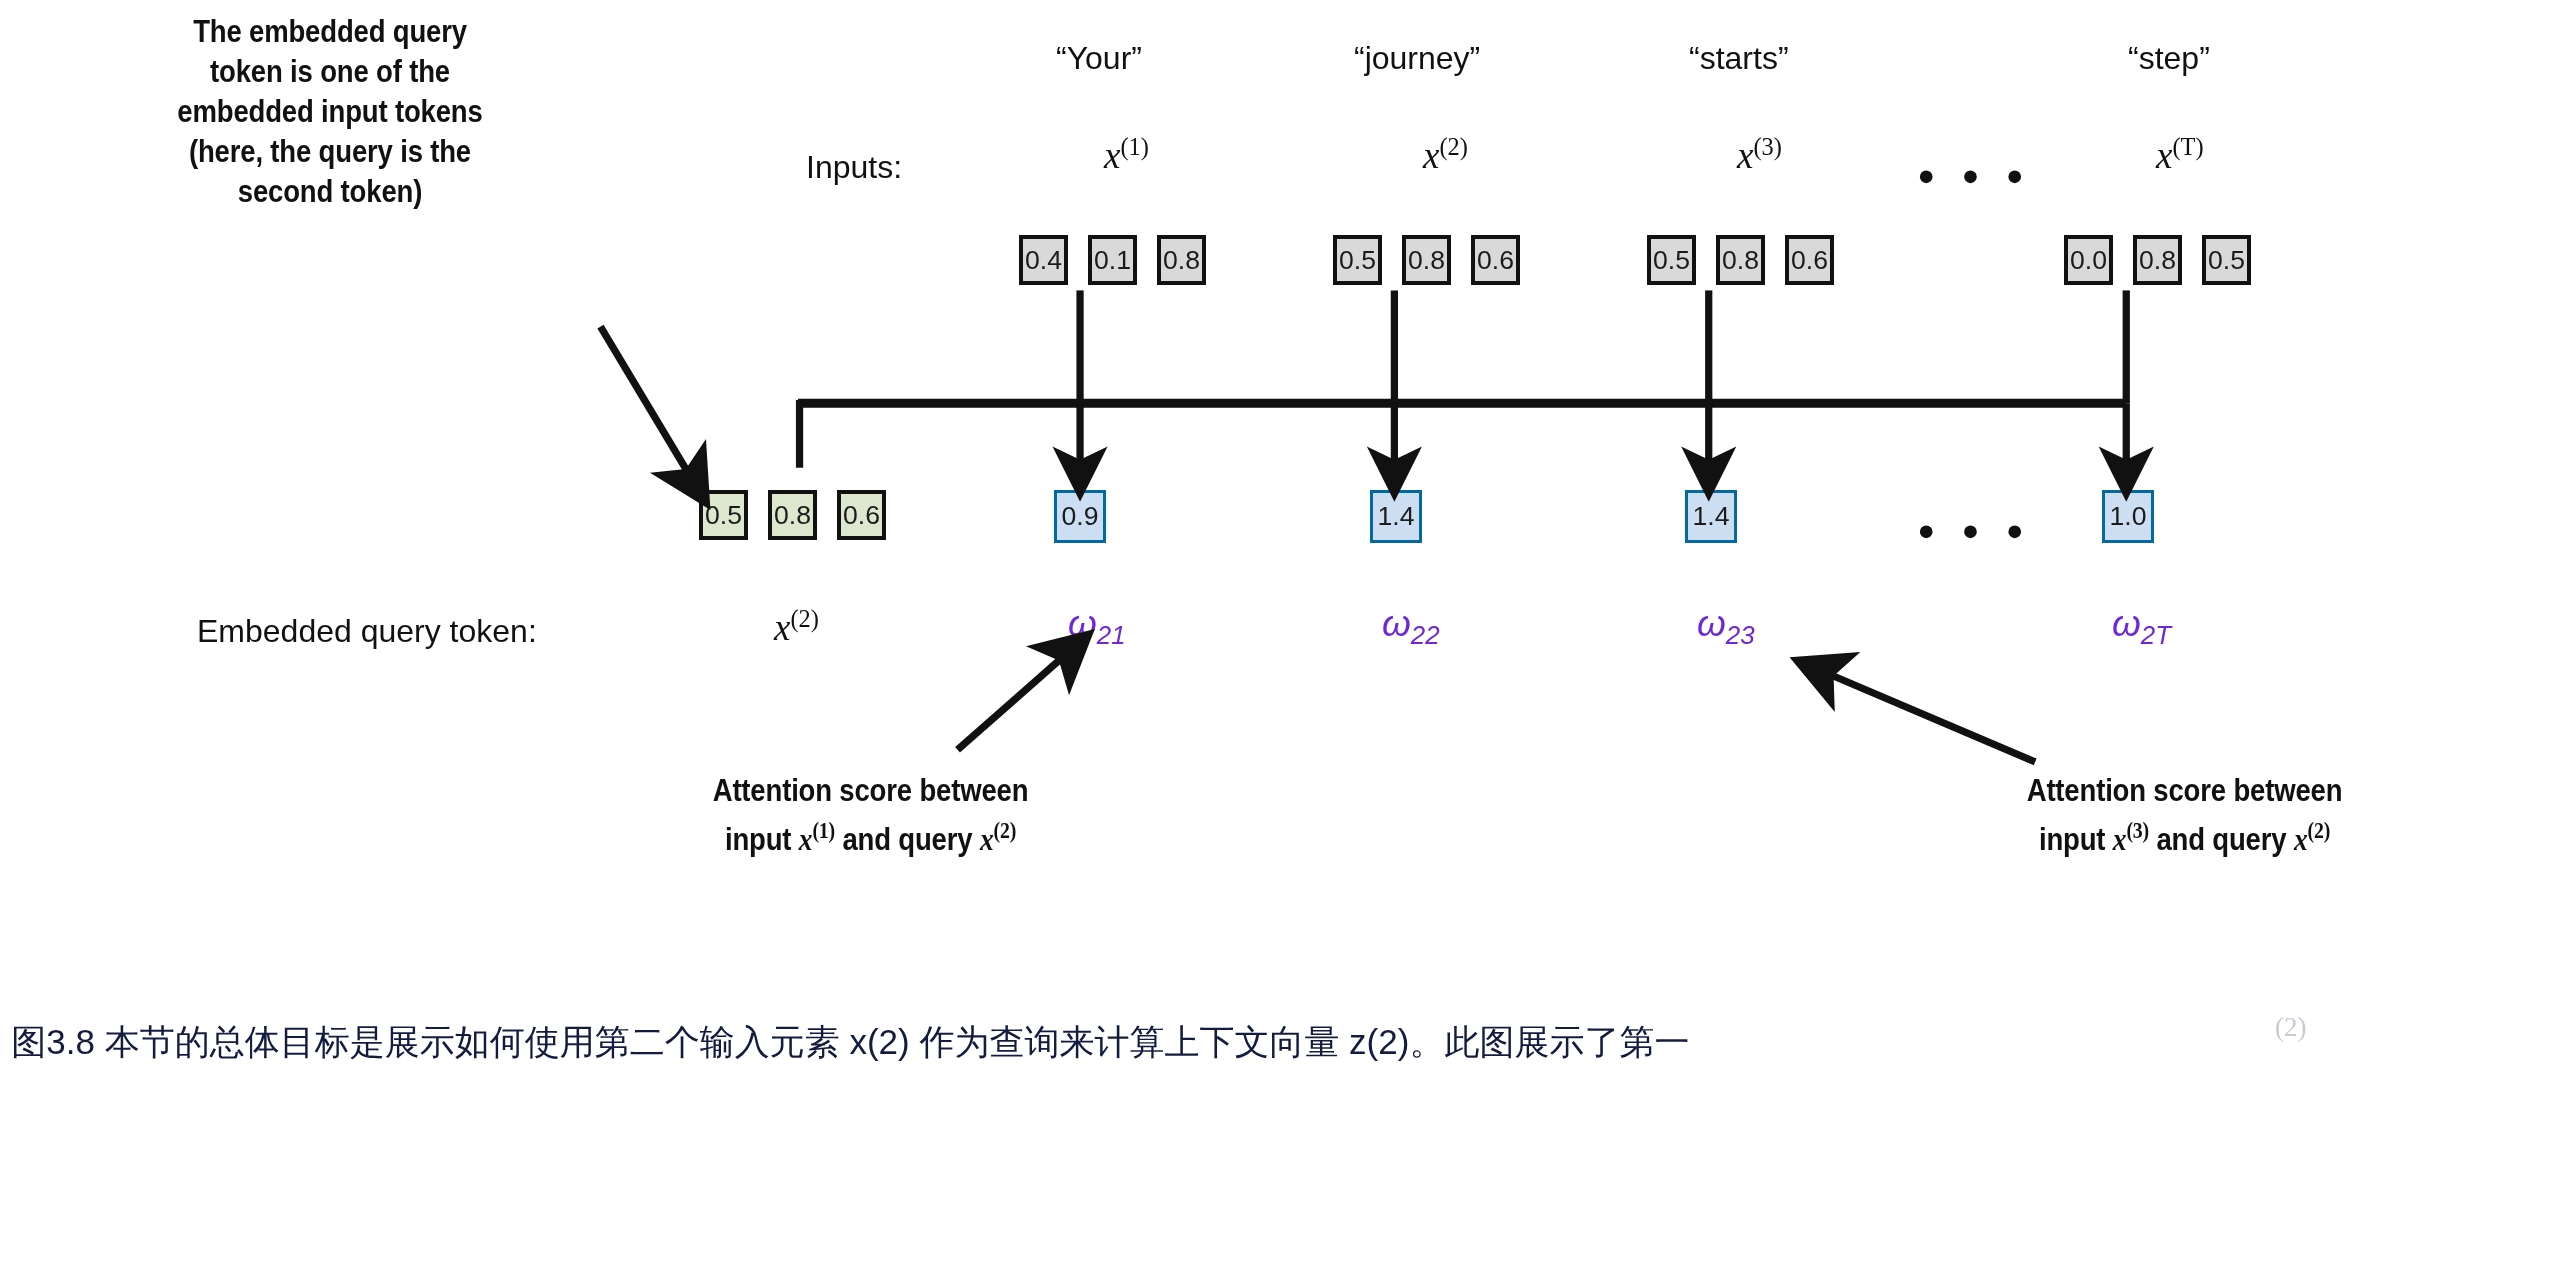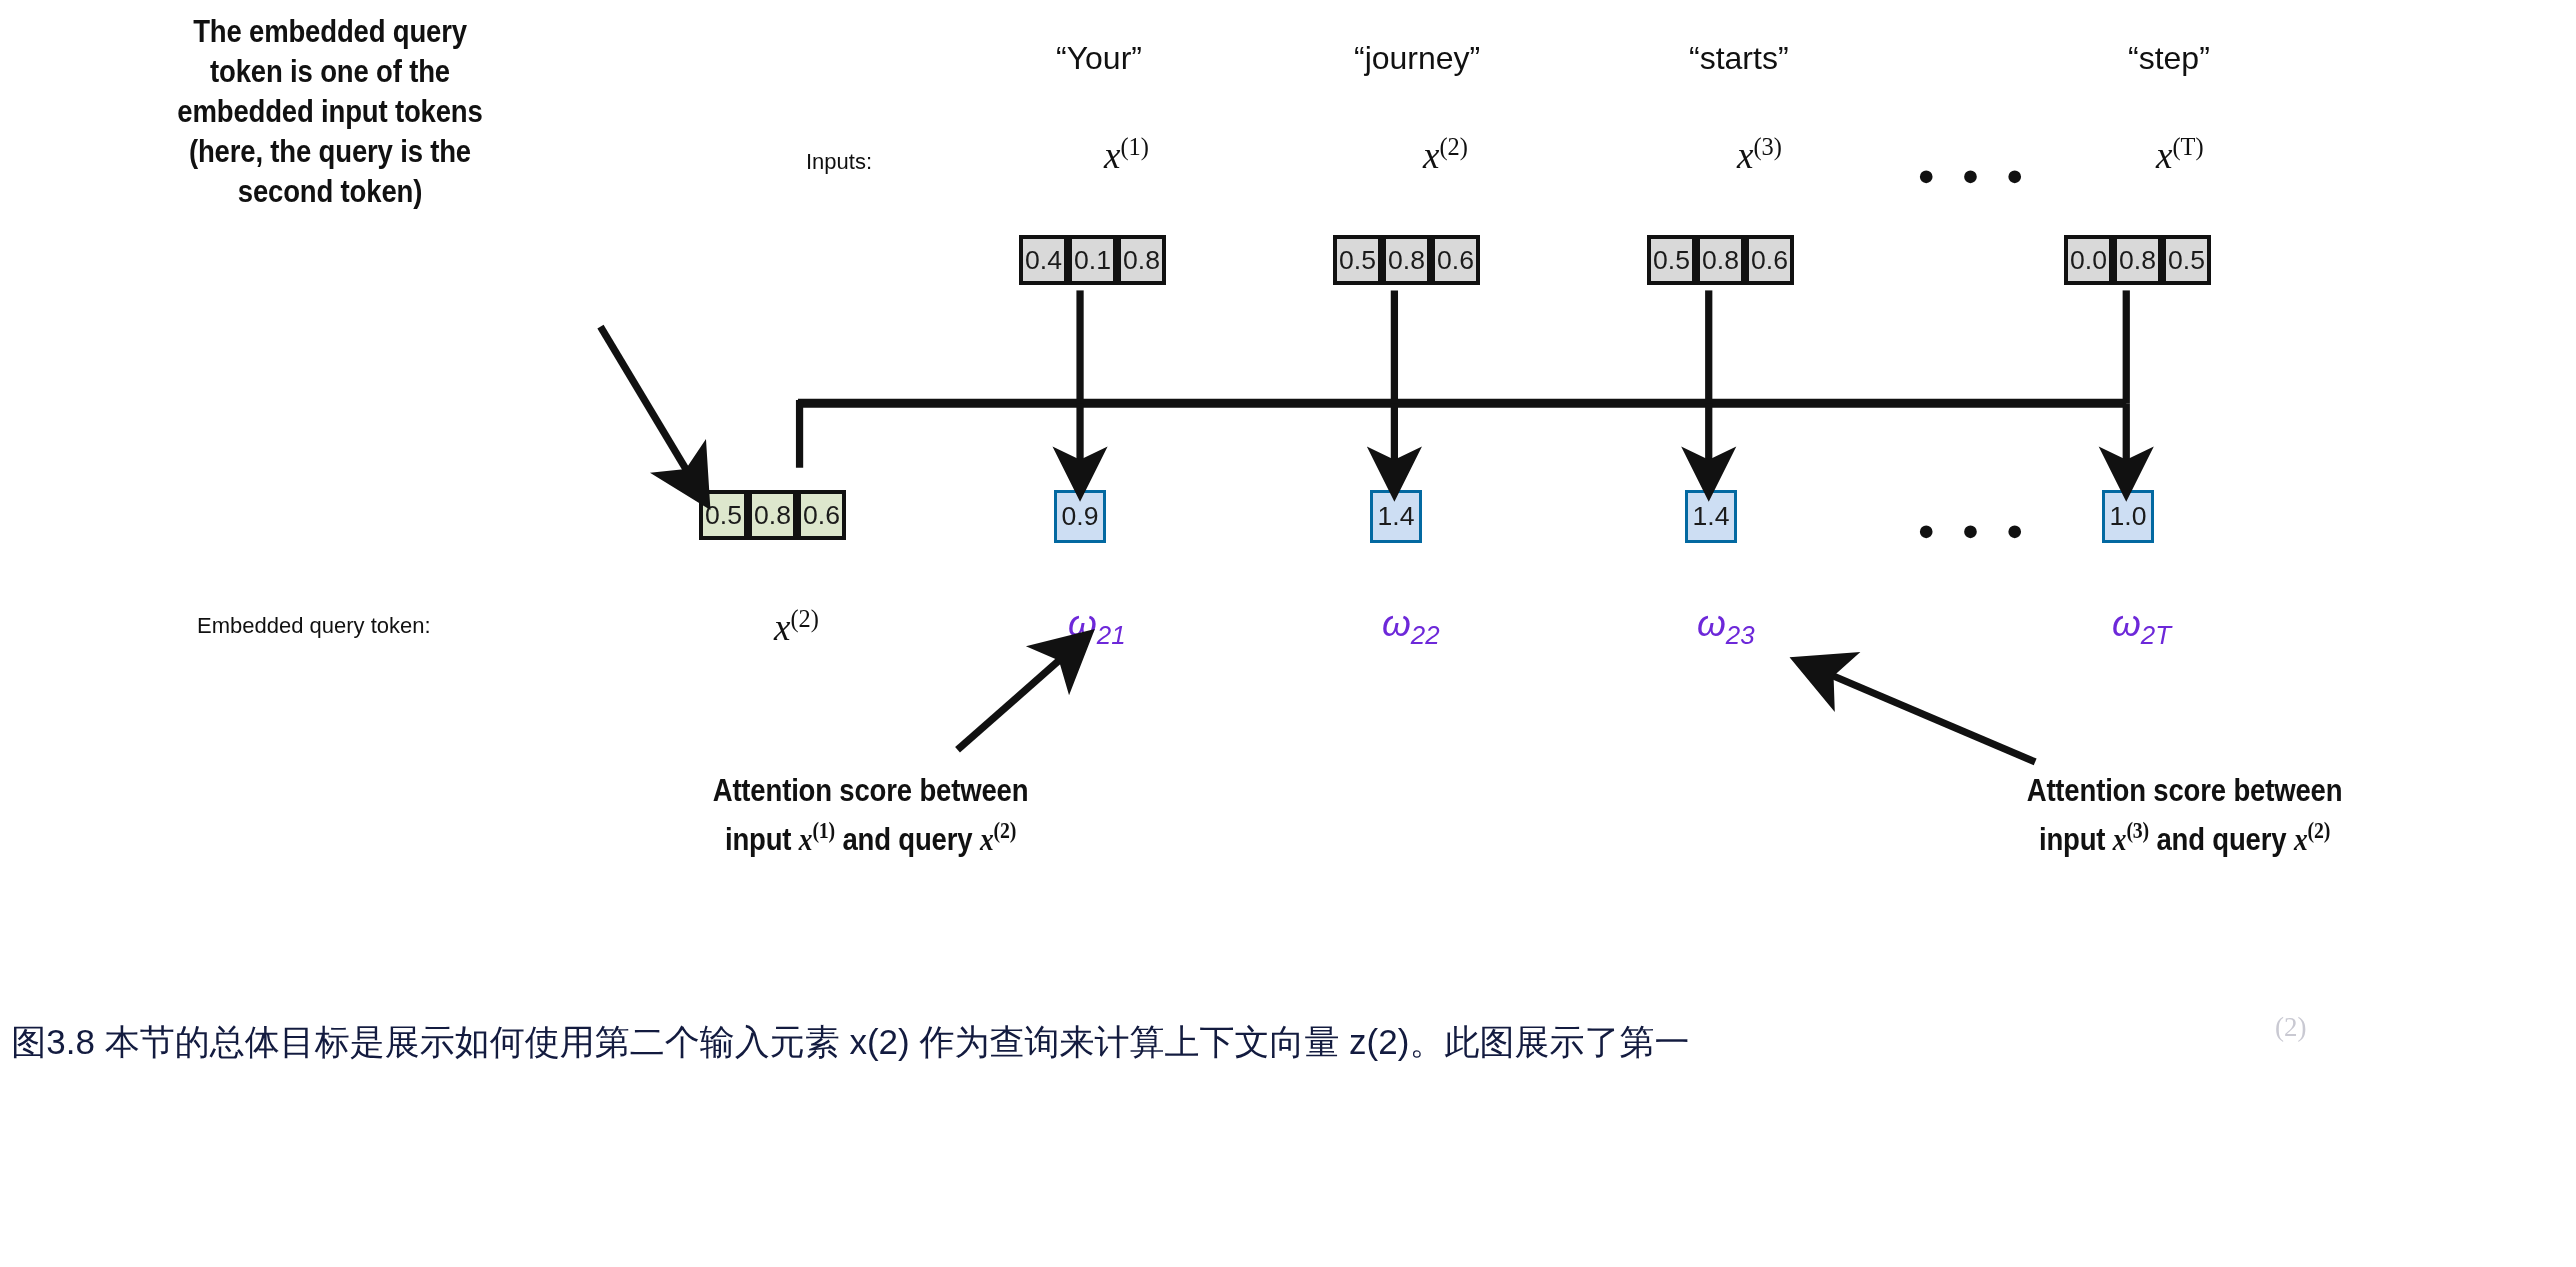--- a/index.html
+++ b/index.html
@@ -11,29 +11,29 @@
   .callout{
     font-family:"Liberation Sans Narrow","Liberation Sans",sans-serif;
     font-weight:bold;color:#111;text-align:center;
     font-size:32px;line-height:40px;letter-spacing:-0.2px;
     transform:scaleX(0.86);transform-origin:center top;
   }
   .callout .mi{font-family:"Liberation Serif",serif;font-style:italic;font-weight:bold;}
   .callout .sup{font-size:0.72em;vertical-align:super;font-family:"Liberation Serif",serif;font-style:normal;font-weight:bold;}
 
   
-  .plain{font-family:"Liberation Sans",sans-serif;font-weight:400;color:#111;font-size:22px;white-space:nowrap;}
+  .plain{font-family:"Liberation Sans",sans-serif;font-weight:400;color:#111;font-size:32px;white-space:nowrap;}
   .mathvar{font-family:"Liberation Serif",serif;font-style:italic;font-size:37px;color:#111;white-space:nowrap;}
   .mathvar .sup{font-size:0.66em;vertical-align:super;font-style:normal;}
   .tokword{font-family:"Liberation Sans",sans-serif;font-size:32px;color:#111;white-space:nowrap;}
   .omega{font-family:Liberation Sans, sans-serif;font-style:italic;font-size:37px;color:#6d28d9;white-space:nowrap;}
   .omega .sub{font-size:0.70em;vertical-align:sub;font-style:italic;}
 
   
-  .cellrow{display:flex;gap:0;padding-left:25px;}
+  .cellrow{display:flex;gap:20px;padding-left:25px;}
   .cell{
     width:49px;height:50px;border:4px solid #111;box-sizing:border-box;
     display:flex;align-items:center;justify-content:center;
     font-family:"Liberation Sans",sans-serif;font-size:26.6px;color:#1b1b1b;
   }
   .cell.gray{background:#d9d9d9;}
   .cell.green{background:#dde7cd;}
 
   .scorebox{
     width:52px;height:53px;border:3px solid #0369a1;box-sizing:border-box;background:#cddef3;

